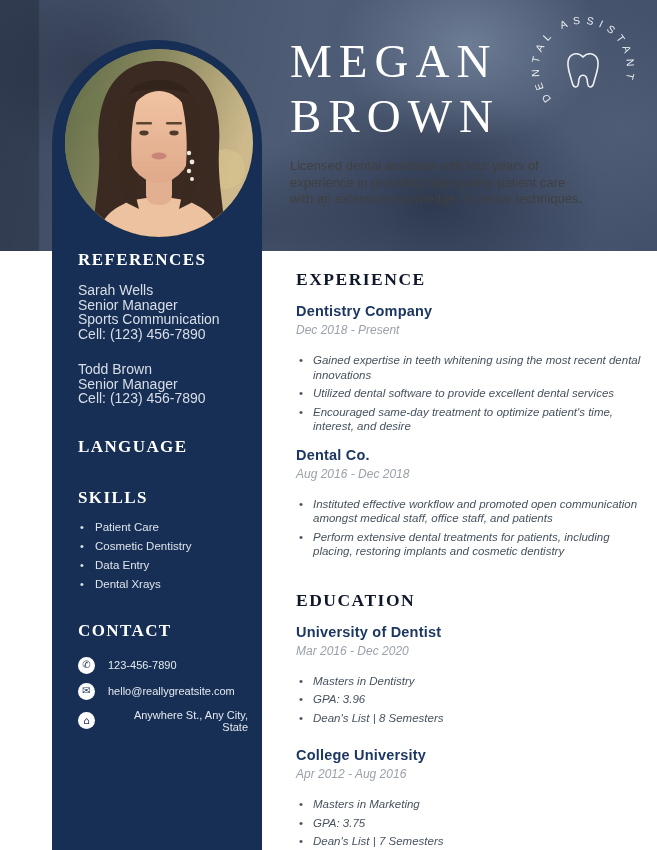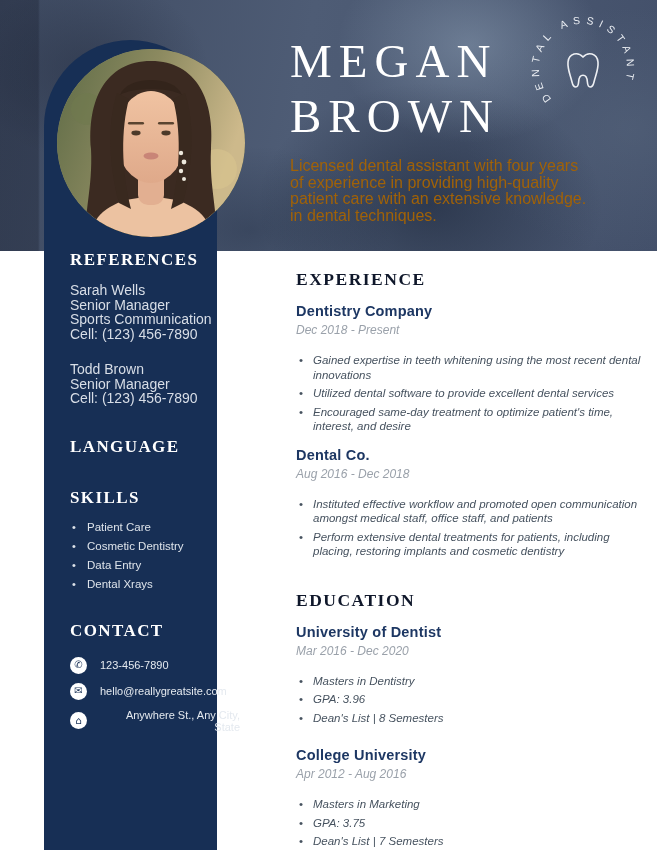--- a/index.html
+++ b/index.html
@@ -24,34 +24,34 @@
   }
 
   .header-inner { position:absolute; left:290px; top:34px; width:360px; }
   .name {
     font-family:"Liberation Serif", serif; font-weight:400;
     font-size:47px; line-height:55px; letter-spacing:7px;
     color:#ffffff;
   }
   .tagline {
     margin-top:14px; width:302px;
-    font-size:16px; line-height:16.5px; color:#a16207;
+    font-size:13px; line-height:16.5px; color:#404040;
   }
 
   
   .badge { position:absolute; left:527px; top:12px; width:112px; height:112px; }
   .badge svg { width:112px; height:112px; display:block; }
   .badge text {
     font-family:"Liberation Sans", sans-serif;
     font-size:10.5px; letter-spacing:5.5px; fill:#EAEDF2;
   }
 
   
   .sidebar {
-    position:absolute; left:44px; top:40px; width:173px; height:810px;
+    position:absolute; left:52px; top:40px; width:210px; height:810px;
     background:#172F55; border-radius:107px 107px 0 0;
   }
   .photo-circle {
     position:absolute; left:13px; top:9px; width:188px; height:188px;
     border-radius:50%; overflow:hidden; background:#8c8a60;
   }
   .photo-circle svg { display:block; width:188px; height:188px; }
 
   .sidebar-content { position:absolute; top:210px; left:26px; width:170px; color:#DDE3EA; }
 

